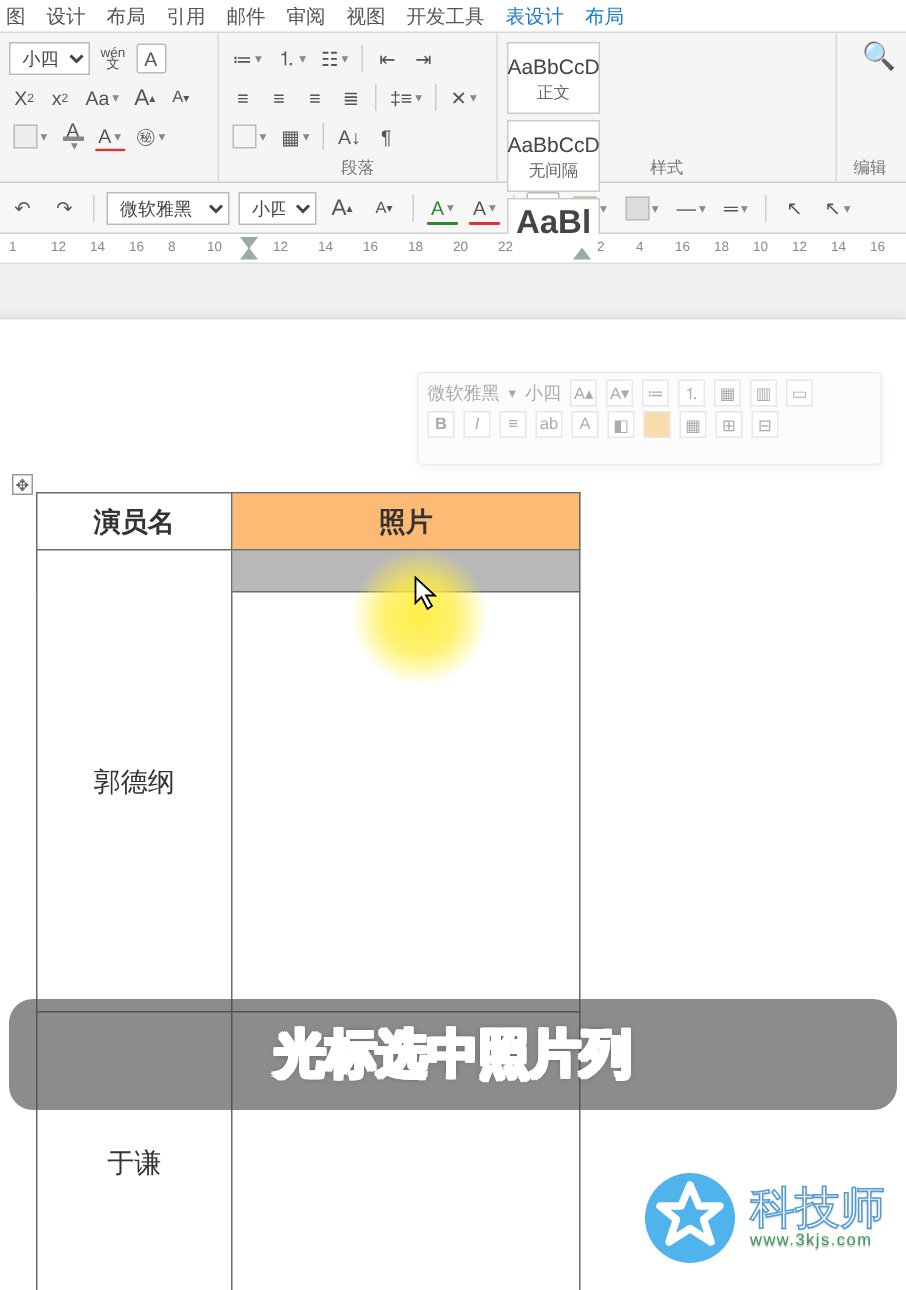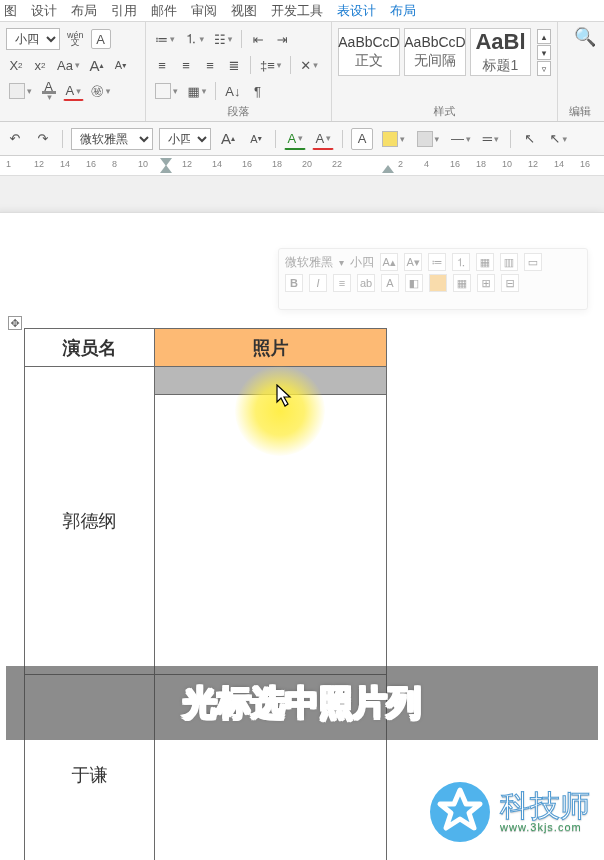--- a/index.html
+++ b/index.html
@@ -65,22 +65,22 @@
     height: 22px; font-size: 12px; border: 1px solid #bbb; background: #fff;
     padding: 0 4px; color: #444;
   }
   .style-card {
     width: 62px; height: 48px; border: 1px solid #ccc; background: #fff;
     display: flex; flex-direction: column; align-items: center; justify-content: center;
     gap: 2px;
   }
   .style-card .prev { font-size: 14px; color: #444; }
   .style-card.big .prev { font-size: 22px; font-weight: 700; }
-  .style-card .lbl { font-size: 14px; color: #666; }
-  .styles-grid { display: flex; gap: 4px; align-items: flex-end; }
+  .style-card .lbl { font-size: 11px; color: #666; }
+  .styles-grid { display: flex; gap: 4px; align-items: flex-start; flex-direction: column; }
   .styles-arrows { display: flex; flex-direction: column; gap: 1px; margin-left: 2px; }
   .tiny { width: 14px; height: 15px; border: 1px solid #bbb; background: #fff; font-size: 9px; display:flex;align-items:center;justify-content:center;}
   .search-btn { width: 44px; display:flex; flex-direction:column; align-items:center; gap:2px;}
   .search-btn .mag { font-size: 18px; }
 
   
   .toolbar2 {
     height: 34px; background: #f7f7f7; border-bottom: 1px solid #cfcfcf;
     display: flex; align-items: center; gap: 6px; padding: 0 4px;
   }
@@ -156,21 +156,21 @@
   .highlight {
     position:absolute; left:235px; top:190px; width:90px; height:90px;
     background: radial-gradient(circle, rgba(255,237,64,.95) 0%, rgba(255,237,64,.75) 38%, rgba(255,237,64,0) 72%);
     border-radius:50%; pointer-events:none;
   }
   .cursor-svg { position:absolute; left:276px; top:208px; pointer-events:none; }
 
   
   .caption {
     position:absolute; left:6px; right:6px; top:666px; height:74px;
-    background: rgba(70,70,70,.62); border-radius:0;
+    background: rgba(70,70,70,.62); border-radius:16px;
     display:flex; align-items:center; justify-content:center;
     color:#fff; font-size:34px; font-weight:700;
     text-shadow: -1.5px 0 #fff, 1.5px 0 #fff, 0 -1.5px #fff, 0 1.5px #fff, -1.5px -1.5px #fff, 1.5px 1.5px #fff, -1.5px 1.5px #fff, 1.5px -1.5px #fff, 0 0 4px rgba(0,0,0,.5);
   }
   .caption span { color:#fff; -webkit-text-stroke: 1.2px #fff; }
 
   
   .wm {
     position:absolute; right:14px; bottom:16px; display:flex; align-items:center; gap:8px;
     opacity:.82;

